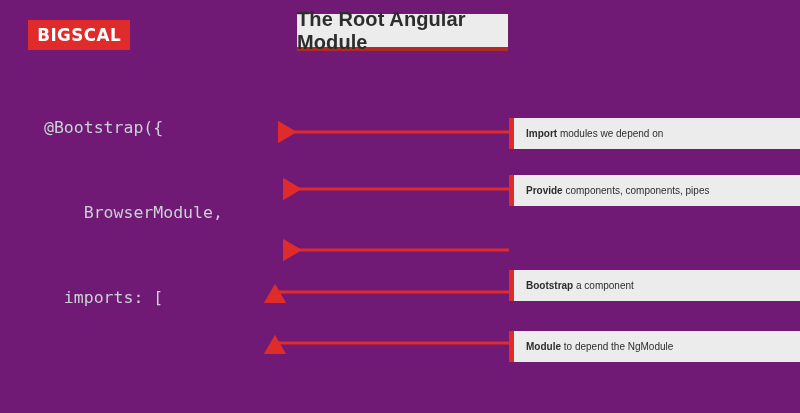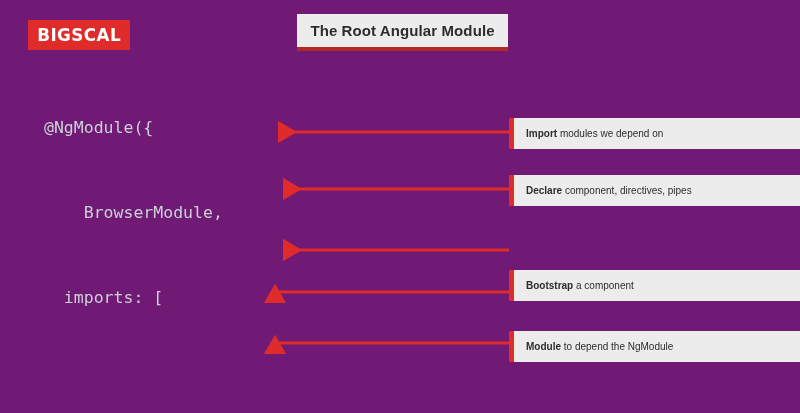--- a/index.html
+++ b/index.html
@@ -34,21 +34,21 @@
     position:absolute;left:297px;top:14px;
     width:211px;height:37px;
     background:#ececec;
     border-bottom:4px solid #b02a26;
     display:flex;align-items:center;justify-content:center;
     box-sizing:border-box;
   }
   .title-text{
     color:#2d2d2d;
     font-weight:bold;
-    font-size:15px;
+    font-size:20px;
     letter-spacing:0.1px;
   }
 
   
   .code{
     position:absolute;left:44px;top:57px;
     font-family:"DejaVu Sans Mono", monospace;
     font-size:16.5px;
     line-height:28.4px;
     color:#c9d1d6;
@@ -84,21 +84,21 @@
 
   <div class="logo">
     <span class="logo-text">BIGSCAL</span>
   </div>
 
   <div class="title-banner">
     <span class="title-text">The Root Angular Module</span>
   </div>
 
   <div class="code">
-    <div class="code-line">@NgModule({</div>
+    <div class="code-line">@Bootstrap({</div>
     <div class="code-line">    BrowserModule,</div>
     <div class="code-line">  imports: [</div>
     
     
     
     
     
     
     
     
@@ -134,21 +134,21 @@
 
     <g>
       <path d="M509,343 L275,343 L275,354" stroke="#e02b2b" stroke-width="3.2" fill="none" marker-end="url(#ahD)"></path>
     </g>
   </svg>
 
   <div class="label" style="top:118px">
     <span class="label-text"><b>Import</b><span> modules we depend on</span></span>
   </div>
   <div class="label" style="top:175px">
-    <span class="label-text"><b>Declare</b><span> component, directives, pipes</span></span>
+    <span class="label-text"><b>Provide</b><span> components, components, pipes</span></span>
   </div>
   <div class="label" style="top:270px">
     <span class="label-text"><b>Bootstrap</b><span> a component</span></span>
   </div>
   <div class="label" style="top:331px">
     <span class="label-text"><b>Module</b><span> to depend the NgModule</span></span>
   </div>
 
 </div>
 

